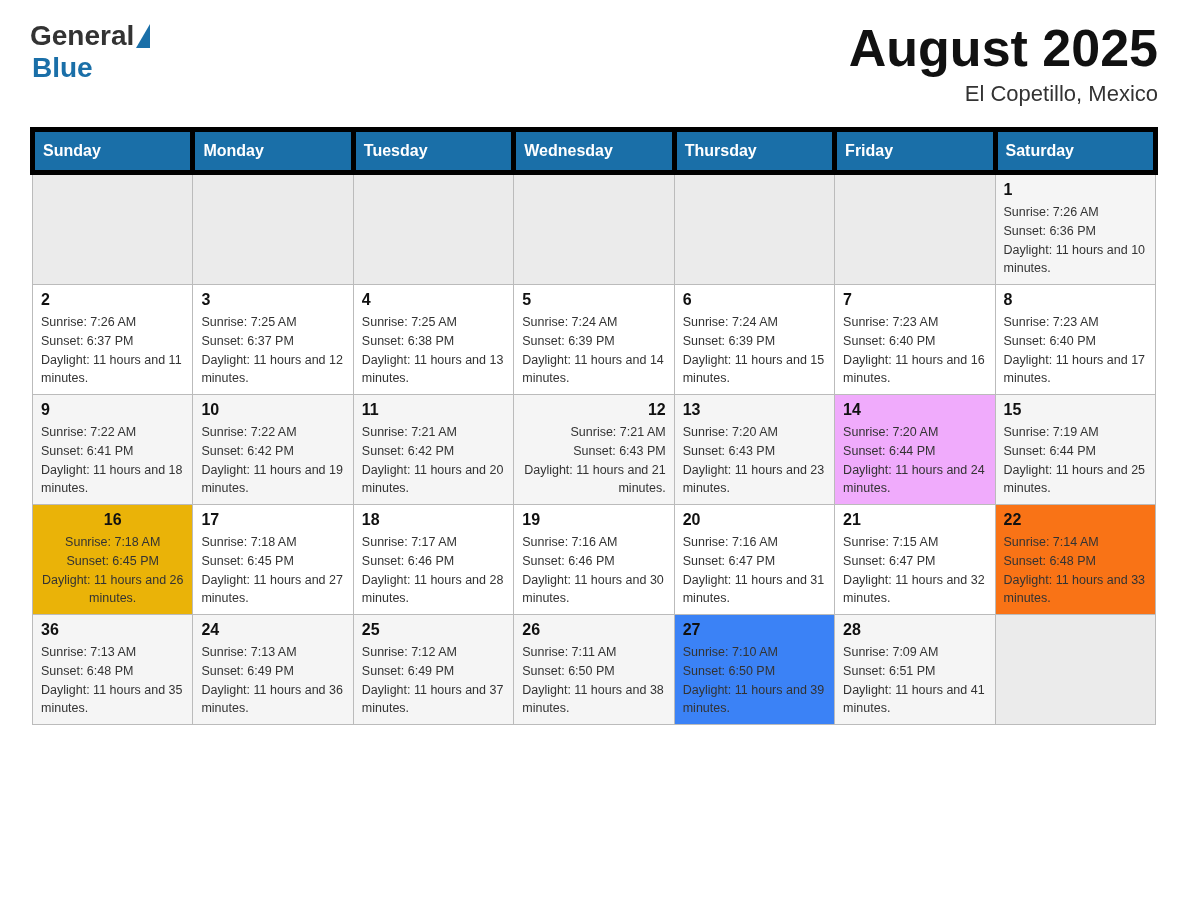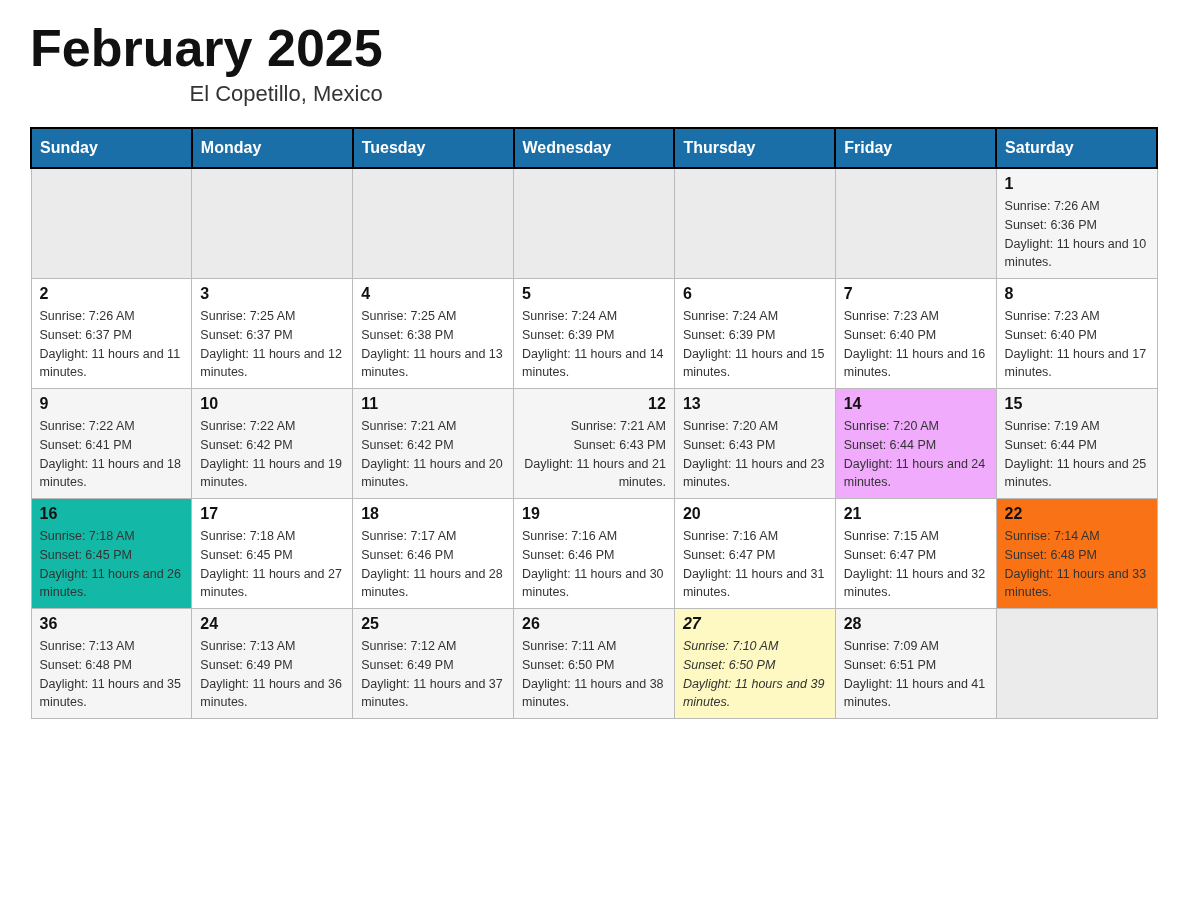--- a/index.html
+++ b/index.html
@@ -64,21 +64,21 @@
       border-collapse: collapse;
       border: 1px solid #999;
     }
     .calendar th {
       background-color: #1a6fa8;
       color: #fff;
       font-size: 16px;
       font-weight: bold;
       padding: 10px 8px;
       text-align: left;
-      border: 2px solid #000000;
+      border: 5px solid #000000;
     }
     .calendar td {
       vertical-align: top;
       border: 1px solid #bbb;
       padding: 6px 8px;
       width: 14.28%;
       min-height: 100px;
     }
     .calendar tr:nth-child(odd) td {
       background-color: #f9f9f9;
@@ -96,22 +96,29 @@
     .day-info {
       font-size: 12.5px;
       color: #333;
       line-height: 1.5;
     }
   </style>
 </head>
 <body>
 
 <div class="header">
+  <div class="logo">
+    <div class="logo-top">
+      <span class="logo-general">General</span>
+      <div class="logo-triangle"></div>
+    </div>
+    <span class="logo-blue">Blue</span>
+  </div>
   <div class="title-block">
-    <div class="month-title">February 2025</div>
+    <div class="month-title">August 2025</div>
     <div class="location">El Copetillo, Mexico</div>
   </div>
 </div>
 
 <table class="calendar">
   <thead>
     <tr>
     <th>Sunday</th>
         <th>Monday</th>
         <th>Tuesday</th>
@@ -188,21 +195,21 @@
         <td style="background-color: #f0abfc;">
           <span class="day-number">14</span>
           <div class="day-info">Sunrise: 7:20 AM<br>Sunset: 6:44 PM<br>Daylight: 11 hours and 24 minutes.</div>
         </td>
         <td style="background-color: rgb(245, 245, 245);">
           <span class="day-number">15</span>
           <div class="day-info">Sunrise: 7:19 AM<br>Sunset: 6:44 PM<br>Daylight: 11 hours and 25 minutes.</div>
         </td>
       </tr>
       <tr>
-        <td style="background-color: #14b8a6;">
+        <td style="background-color: #eab308; text-align: center;">
           <span class="day-number">16</span>
           <div class="day-info">Sunrise: 7:18 AM<br>Sunset: 6:45 PM<br>Daylight: 11 hours and 26 minutes.</div>
         </td>
         <td style="background-color: rgb(255, 255, 255);">
           <span class="day-number">17</span>
           <div class="day-info">Sunrise: 7:18 AM<br>Sunset: 6:45 PM<br>Daylight: 11 hours and 27 minutes.</div>
         </td>
         <td style="background-color: rgb(255, 255, 255);">
           <span class="day-number">18</span>
           <div class="day-info">Sunrise: 7:17 AM<br>Sunset: 6:46 PM<br>Daylight: 11 hours and 28 minutes.</div>
@@ -234,21 +241,21 @@
           <div class="day-info">Sunrise: 7:13 AM<br>Sunset: 6:49 PM<br>Daylight: 11 hours and 36 minutes.</div>
         </td>
         <td style="background-color: rgb(245, 245, 245);">
           <span class="day-number">25</span>
           <div class="day-info">Sunrise: 7:12 AM<br>Sunset: 6:49 PM<br>Daylight: 11 hours and 37 minutes.</div>
         </td>
         <td style="background-color: rgb(245, 245, 245);">
           <span class="day-number">26</span>
           <div class="day-info">Sunrise: 7:11 AM<br>Sunset: 6:50 PM<br>Daylight: 11 hours and 38 minutes.</div>
         </td>
-        <td style="background-color: #fef9c3; font-style: italic;">
+        <td style="background-color: #3b82f6;">
           <span class="day-number">27</span>
           <div class="day-info">Sunrise: 7:10 AM<br>Sunset: 6:50 PM<br>Daylight: 11 hours and 39 minutes.</div>
         </td>
         <td style="background-color: rgb(245, 245, 245);">
           <span class="day-number">28</span>
           <div class="day-info">Sunrise: 7:09 AM<br>Sunset: 6:51 PM<br>Daylight: 11 hours and 41 minutes.</div>
         </td>
         <td style="background-color: rgb(235, 235, 235);"></td>
       </tr>
     </tbody>

